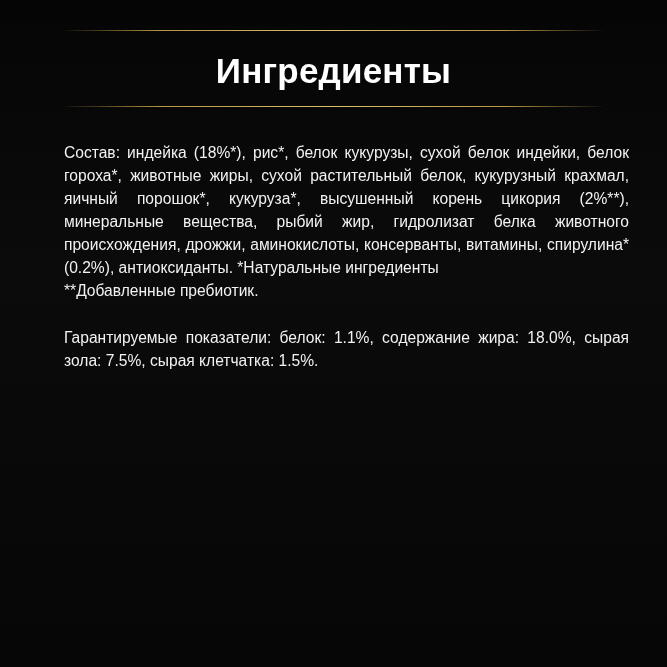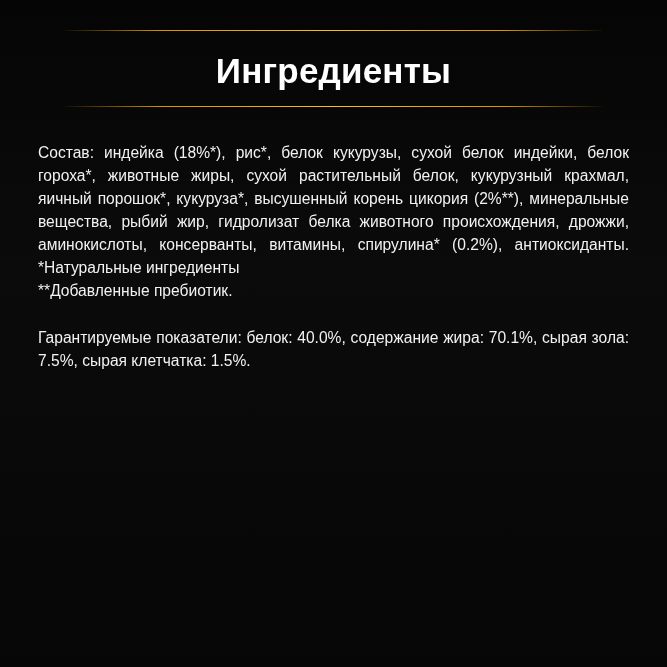--- a/index.html
+++ b/index.html
@@ -75,20 +75,21 @@
   .badge-text {
     font-size: 23px;
     font-weight: bold;
     color: #101010;
     letter-spacing: 0.3px;
   }
 
   
   .content {
     padding: 34px 38px 0 38px;
+    margin-left: 26px;
   }
   .para {
     font-size: 15.6px;
     line-height: 23px;
     color: #f2f2f2;
     text-align: justify;
     text-justify: inter-word;
     margin: 0;
   }
   .para + .para {
@@ -108,16 +109,16 @@
     <div class="title-block">
       <div class="title-line">Ингредиенты</div>
     </div>
     <div class="rule"></div>
   </div>
 
 
   <div class="content">
     <p class="para">Состав: индейка (18%*), рис*, белок кукурузы, сухой белок индейки, белок гороха*, животные жиры, сухой растительный белок, кукурузный крахмал, яичный порошок*, кукуруза*, высушенный корень цикория (2%**), минеральные вещества, рыбий жир, гидролизат белка животного происхождения, дрожжи, аминокислоты, консерванты, витамины, спирулина* (0.2%), антиоксиданты. *Натуральные ингредиенты</p>
     <p class="para nojust" style="margin-top:0">**Добавленные пребиотик.</p>
-    <p class="para">Гарантируемые показатели: белок: 40.0%, содержание жира: 70.1%, сырая зола: 7.5%, сырая клетчатка: 1.5%.</p>
+    <p class="para">Гарантируемые показатели: белок: 1.1%, содержание жира: 18.0%, сырая зола: 7.5%, сырая клетчатка: 1.5%.</p>
   </div>
 
 </div>
 
 </body></html>

